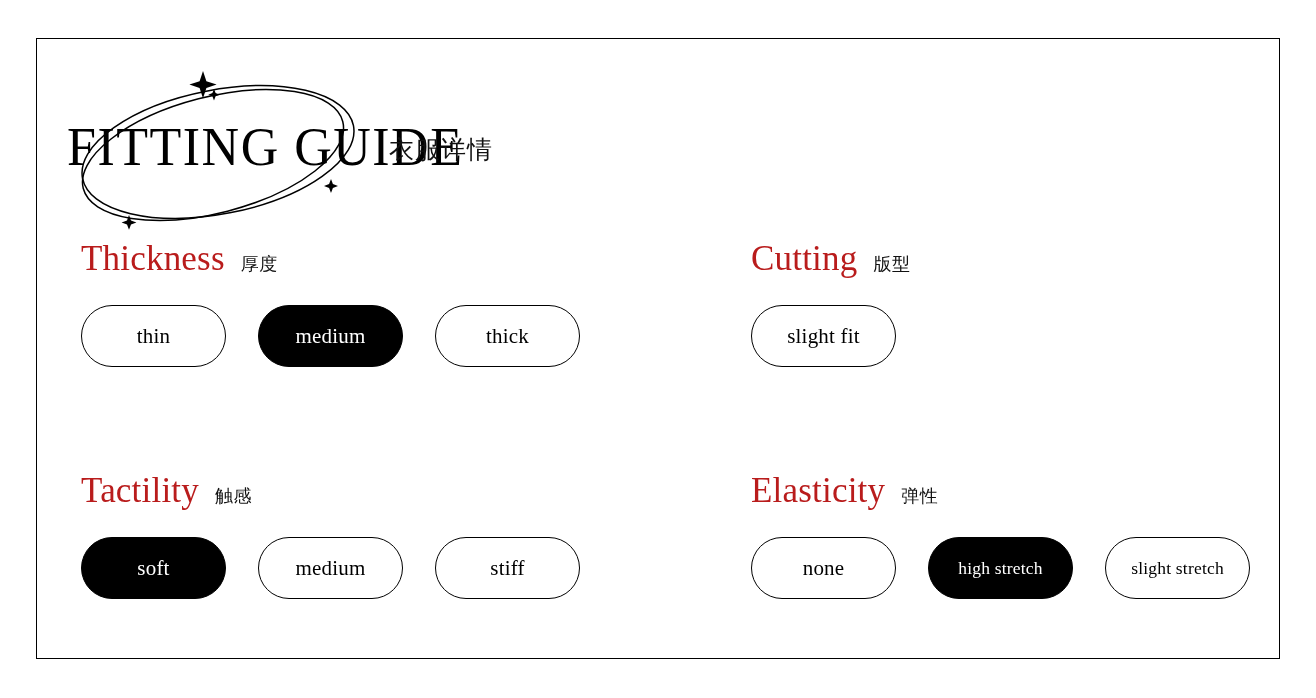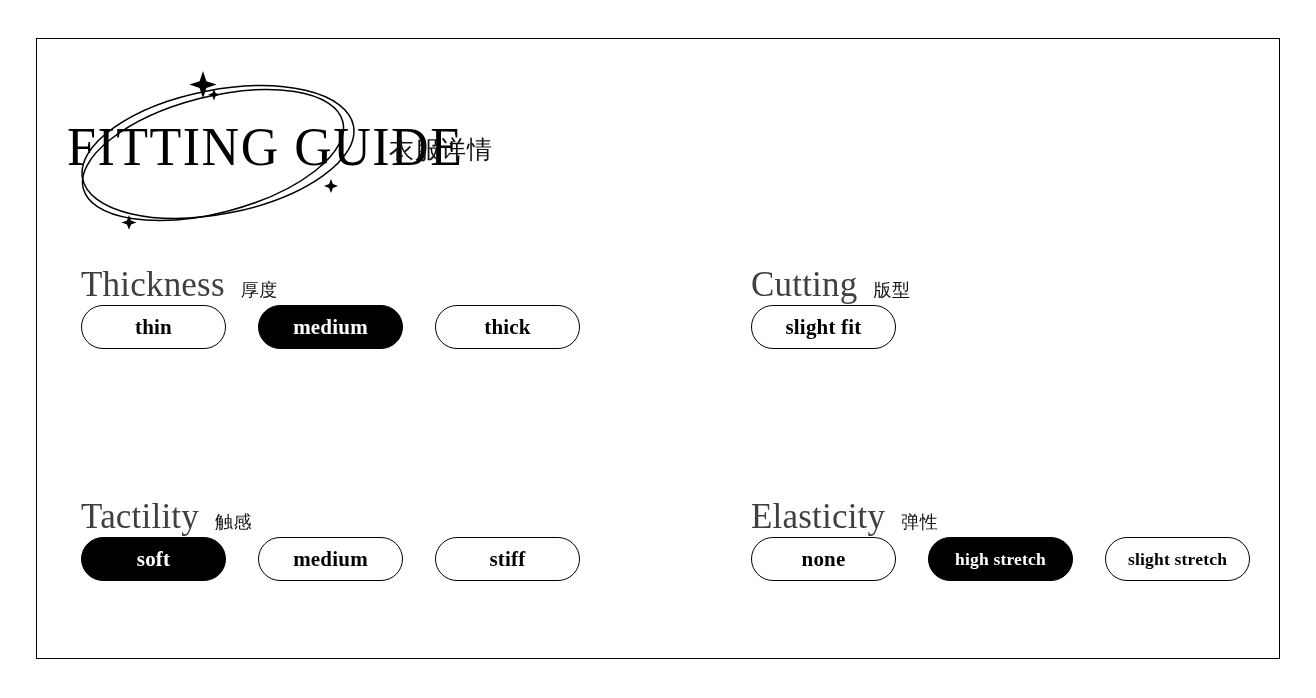--- a/index.html
+++ b/index.html
@@ -100,57 +100,55 @@
     align-items: baseline;
     height: 46px;
     white-space: nowrap;
   }
   .section-title {
     font-family: "Liberation Serif", "DejaVu Serif", serif;
     font-size: 35px;
     line-height: 40px;
     font-weight: 400;
     letter-spacing: 0.2px;
-    color: #404040;
-    margin-top: 26px;
+    color: #b91c1c;
   }
   .section-title-cn {
     font-family: "DejaVu Sans", "Liberation Sans", sans-serif;
     font-size: 18px;
     line-height: 30px;
     letter-spacing: 0.5px;
     margin-left: 16px;
     color: #111;
   }
 
   .options {
     display: flex;
     margin-top: 20px;
   }
   .option {
     width: 145px;
-    height: 44px;
+    height: 62px;
     margin-right: 32px;
     border: 1.6px solid #000000;
     border-radius: 31px / 31px;
     box-sizing: border-box;
     display: flex;
     align-items: center;
     justify-content: center;
     background: #ffffff;
     color: #000000;
     font-family: "Liberation Serif", "DejaVu Serif", serif;
     font-size: 21px;
     letter-spacing: 0.2px;
     text-align: center;
     cursor: pointer;
     user-select: none;
     white-space: nowrap;
     overflow: hidden;
-    font-weight: bold;
   }
   .option:last-child { margin-right: 0; }
   .option.selected {
     background: #000000;
     color: #ffffff;
     border-color: #000000;
   }
   .option.small-text { font-size: 17.5px; }
 </style>
 </head>

